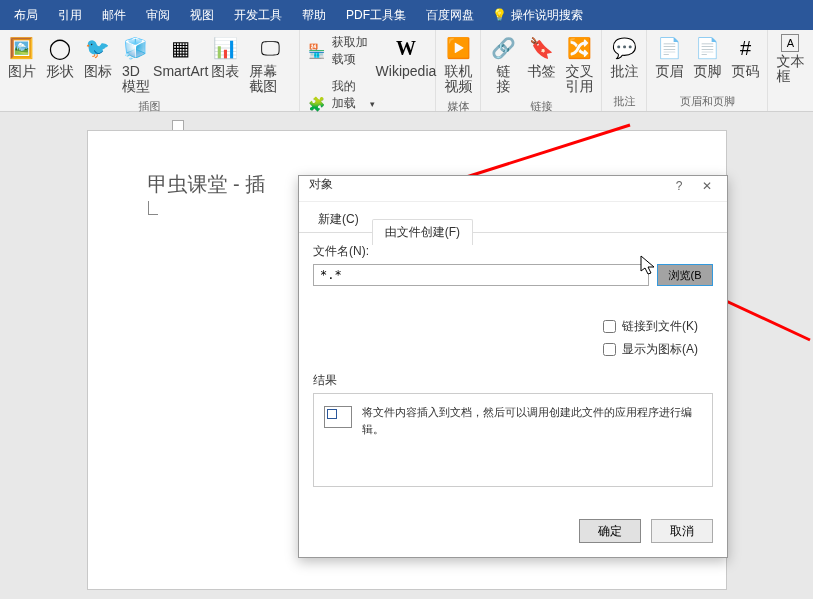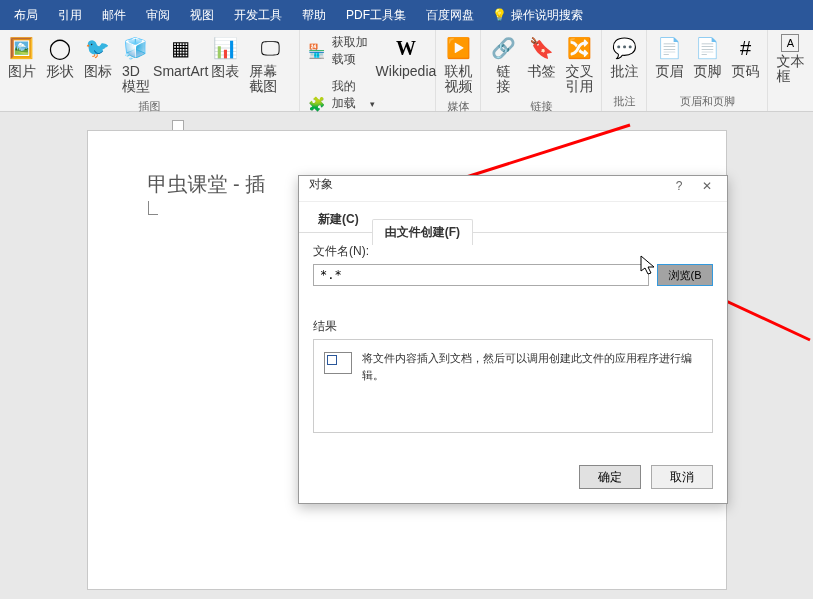--- a/index.html
+++ b/index.html
@@ -24,21 +24,21 @@
     .page { width: 640px; background: #fff; border: 1px solid #c8c8c8; padding: 40px 60px; height: 460px; position: relative; }
     .doc-text { font-size: 20px; color: #555; }
     .cursor-mark { position: absolute; left: 60px; top: 70px; width: 10px; height: 14px; border-left: 1px solid #888; border-bottom: 1px solid #888; }
     
     .dialog-overlay { position: absolute; top: 175px; left: 298px; width: 430px; background: #fff; border: 1px solid #999; box-shadow: 0 4px 12px rgba(0,0,0,0.25); }
     .dialog-title { height: 26px; display: flex; align-items: flex-start; padding: 0 6px 0 10px; font-size: 12px; border-bottom: 1px solid #eee; }
     .dialog-title-text { flex: 1; color: #333; }
     .dialog-title-btn { width: 28px; height: 20px; display: flex; align-items: center; justify-content: center; cursor: pointer; font-size: 12px; color: #666; }
     
     .tabs { display: flex; padding: 4px 6px 0; border-bottom: 1px solid #ddd; }
-    .tab { font-size: 12px; padding: 4px 12px; cursor: pointer; color: #333; border: 1px solid transparent; border-bottom: none; font-weight: bold; }
+    .tab { font-size: 12px; padding: 4px 12px; cursor: pointer; color: #333; border: 1px solid transparent; border-bottom: none; }
     .tab.active { background: #fff; border-color: #ddd; border-radius: 2px 2px 0 0; position: relative; top: 13px; }
     
     .dialog-body { padding: 10px 14px; }
     .field-label { font-size: 12px; color: #333; margin-bottom: 4px; }
     .field-row { display: flex; gap: 8px; margin-bottom: 32px; }
     .text-input { flex: 1; height: 22px; border: 1px solid #aaa; font-size: 12px; padding: 0 6px; font-family: monospace; }
     .browse-btn { width: 56px; height: 22px; font-size: 11px; background: #e1e1e1; border: 1px solid #888; cursor: pointer; position: relative; }
     .browse-btn.highlighted { background: #a3a3a3; border-color: #3399dd; }
     
     .checkbox-group { display: flex; flex-direction: column; gap: 6px; align-items: flex-start; margin-left: 290px; margin-bottom: 14px; }
@@ -241,20 +241,30 @@
   <div class="tabs">
     <div class="tab">新建(C)</div>
     <div class="tab active">由文件创建(F)</div>
   </div>
   <div class="dialog-body">
     <div class="field-label">文件名(N):</div>
     <div class="field-row">
       <input class="text-input" value="*.*" style="">
       <button class="browse-btn highlighted">浏览(B</button>
     </div>
+    <div class="checkbox-group">
+      <label class="checkbox-row">
+          <input type="checkbox" style="">
+          <span>链接到文件(K)</span>
+        </label>
+      <label class="checkbox-row">
+          <input type="checkbox" style="">
+          <span>显示为图标(A)</span>
+        </label>
+    </div>
     <div class="result-label">结果</div>
     <div class="result-box">
       <div class="result-icon"></div>
       <div class="result-text">将文件内容插入到文档，然后可以调用创建此文件的应用程序进行编辑。</div>
     </div>
   </div>
   <div class="dialog-footer">
     <button class="dlg-btn primary">确定</button>
     <button class="dlg-btn">取消</button>
   </div>

